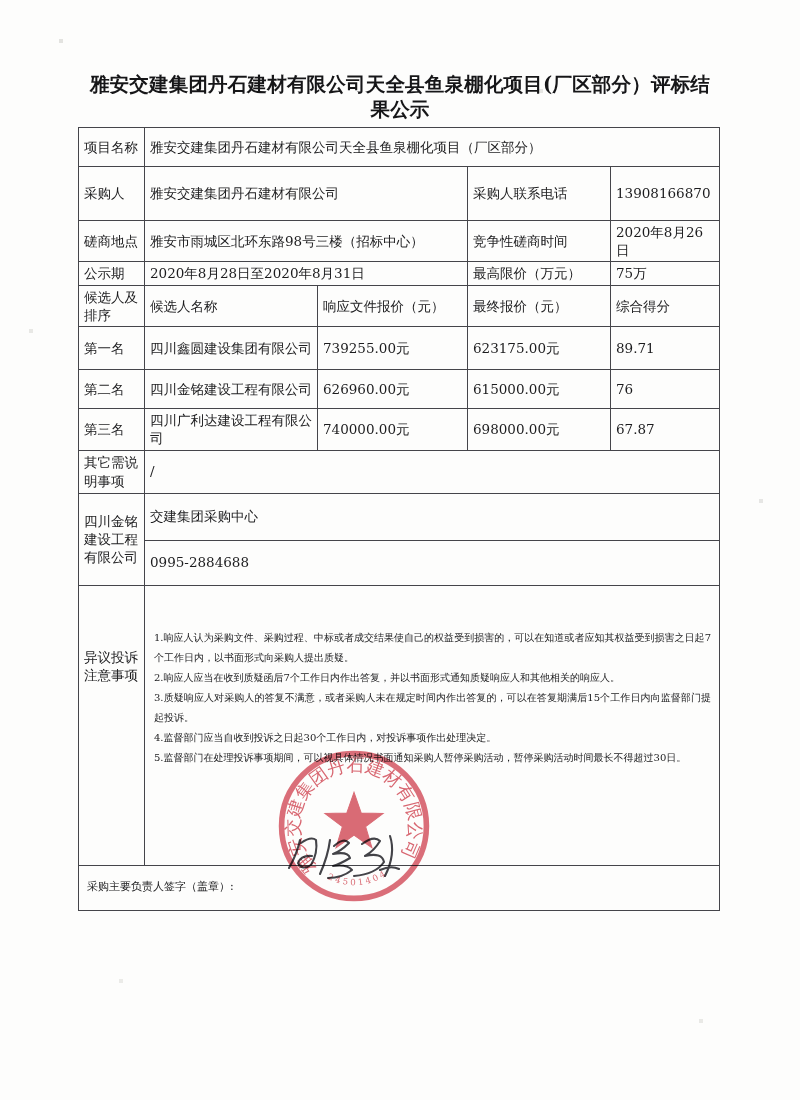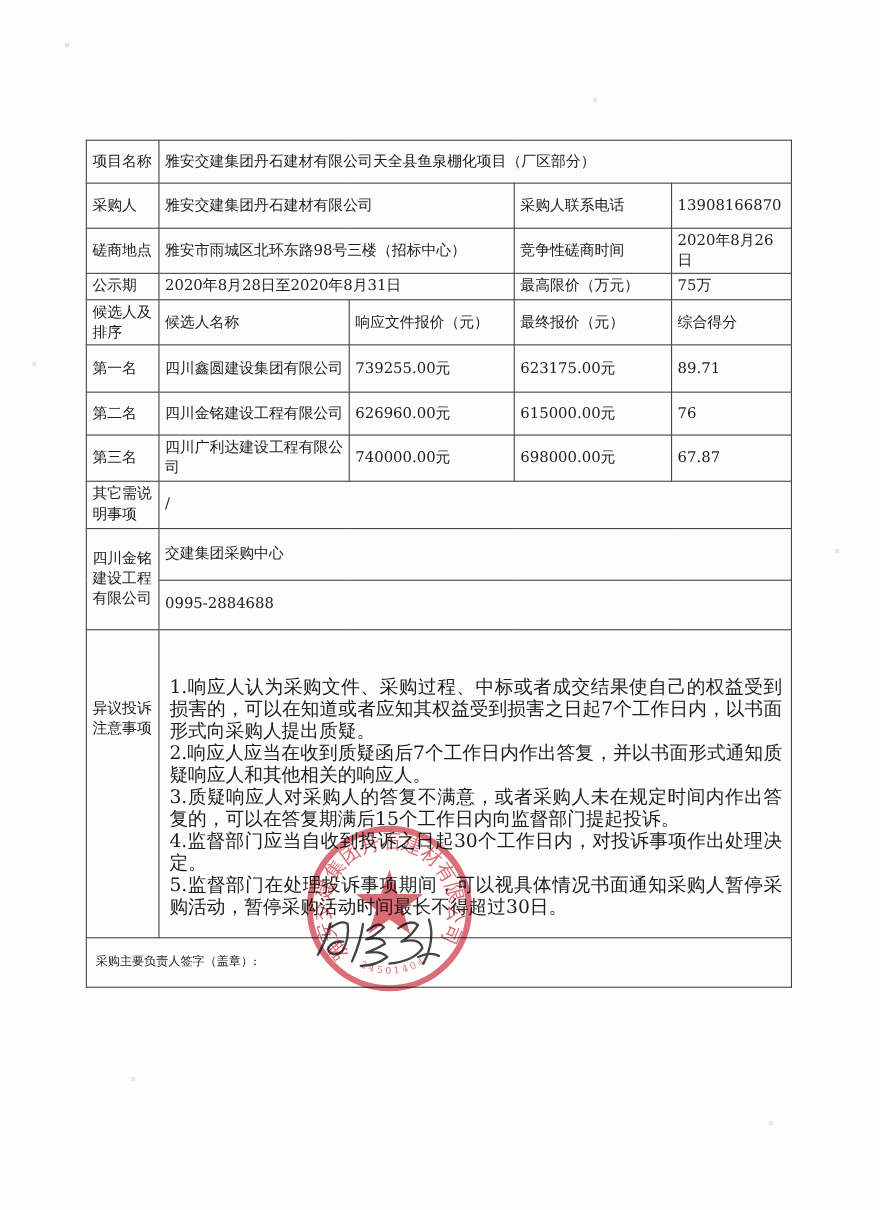--- a/index.html
+++ b/index.html
@@ -21,40 +21,41 @@
     position:absolute; left:78px; top:127px; width:641px;
     border-collapse:collapse; table-layout:fixed;
   }
   .doc td {
     border:1px solid #45454a; font-size:13.5px; color:#1c1c1e;
     padding:2px 5px; line-height:1.35; vertical-align:middle;
     overflow:hidden; word-break:break-all;
   }
   .c { text-align:left; }
   .l { text-align:left; }
-  .r1{height:39px}.r2{height:41px}.r3{height:40px}.r4{height:21px}.r5{height:35px}
+  .r1{height:39px}.r2{height:54px}.r3{height:40px}.r4{height:21px}.r5{height:35px}
   .r6{height:43px}.r7{height:39px}.r8{height:37px}.r9{height:43px}
   .r10a{height:47px}.r10b{height:45px}.r11{height:280px}.r12{height:45px}
   td.objection-cell {
     vertical-align:top; padding:42px 8px 8px 9px; line-height:20px;
-    font-size:17px; text-align:justify;
+    font-size:10px; text-align:justify;
   }
   td.sign-cell { padding-left:8px; font-size:11px; }
   .seal-svg { position:absolute; left:252px; top:724px; width:204px; height:204px;
     mix-blend-mode:multiply; opacity:0.92; pointer-events:none; }
   .seal-text { fill:#d5525e; font-family:"DejaVu Serif","Liberation Serif",serif; }
   .signature-svg { position:absolute; left:286px; top:828px; width:132px; height:58px;
     mix-blend-mode:multiply; pointer-events:none; }
 </style>
 </head>
 <body>
 
 <div class="page">
   <div class="speckles"></div>
 
+  <div class="doc-title">雅安交建集团丹石建材有限公司天全县鱼泉棚化项目(厂区部分）评标结果公示</div>
 
   <table class="doc">
     <colgroup>
       <col style="width:66px">
         <col style="width:173px">
         <col style="width:150px">
       <col style="width:143px">
         <col style="width:109px">
     </colgroup>
     <tbody>

